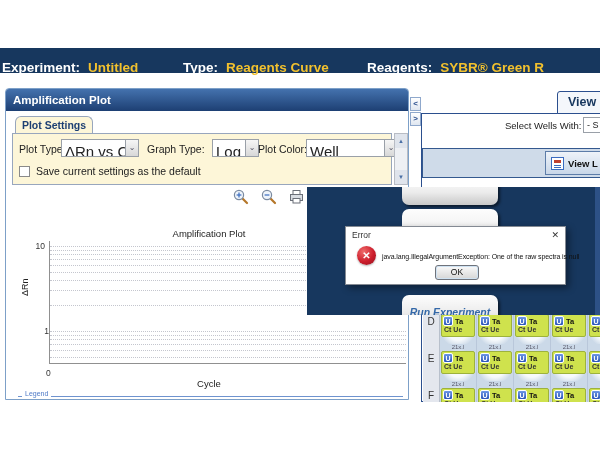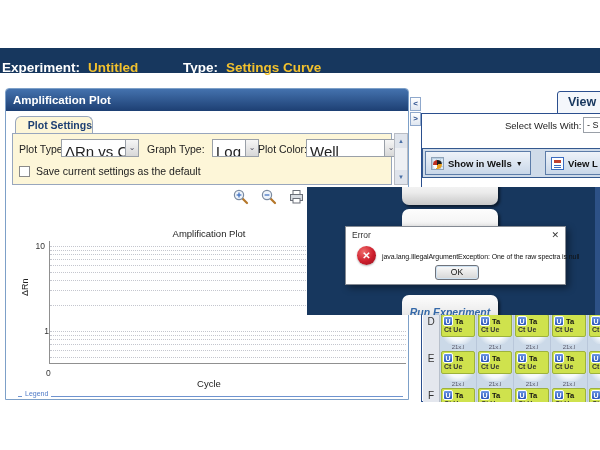--- a/index.html
+++ b/index.html
@@ -14,21 +14,21 @@
   .tb-label{ color:#ffffff; } .tb-value{ color:#f2c12e; }
 
   
   .left-panel { position:absolute; left:5px; top:88px; width:404px; height:312px;
                 background:#fff; border:1px solid #7da0c8; border-radius:4px 4px 0 0; }
   .lp-header { position:absolute; left:0; top:0; right:0; height:22px;
                background:linear-gradient(#4472ae,#1d3f73); color:#fff; font-size:11.5px;
                font-weight:bold; line-height:22px; padding-left:7px; border-radius:3px 3px 0 0; }
   .ps-tab { position:absolute; left:9px; top:27px; width:78px; height:26px; background:#fdf6d8;
             border:1px solid #98a6bd; border-bottom:none; border-radius:6px 6px 0 0;
-            color:#1d3f73; font-size:10.5px; font-weight:bold; text-align:right; line-height:17px; }
+            color:#1d3f73; font-size:10.5px; font-weight:bold; text-align:center; line-height:17px; }
   .ps-body { position:absolute; left:6px; top:44px; width:380px; height:52px;
              background:#fdf6d8; border:1px solid #98a6bd; }
   .ps-lbl { position:absolute; top:9px; font-size:10.5px; color:#222; white-space:nowrap; }
   .dd { position:absolute; top:5px; height:18px; background:#fff; border:1px solid #9aa0a8;
         font-size:15px; color:#222; overflow:hidden; white-space:nowrap; }
   .dd .txt { display:inline-block; padding:3px 0 0 3px; }
   .dd .dbtn { position:absolute; right:0; top:0; width:13px; height:100%;
               background:linear-gradient(#f6f6f6,#d8d8d8); border-left:1px solid #9aa0a8;
               color:#556; font-size:8px; text-align:center; line-height:16px; }
   .dd .dbtn::after{ content:"⌄"; }
@@ -157,21 +157,25 @@
 
 <div class="screen">
 
   <div class="topbar">
     <div class="tb-g g1">
       <span class="tb-label">Experiment:</span>
       <span class="tb-value">Untitled</span>
     </div>
     <div class="tb-g g2">
       <span class="tb-label">Type:</span>
-      <span class="tb-value">Settings Curve</span>
+      <span class="tb-value">Reagents Curve</span>
+    </div>
+    <div class="tb-g g3">
+      <span class="tb-label">Reagents:</span>
+      <span class="tb-value">SYBR® Green R</span>
     </div>
   </div>
 
   <div class="left-panel">
     <div class="lp-header">Amplification Plot</div>
 
     <div class="ps-tab">Plot Settings</div>
     <div class="ps-body">
       <span class="ps-lbl" style="left:6px">Plot Type:</span>
       <div class="dd" style="left:48px;width:78px">
@@ -249,27 +253,20 @@
   <div class="split-btn sp2">&gt;</div>
 
   <div class="right-panel">
     <div class="rp-frame"></div>
     <div class="tab t2">View</div>
 
     <span class="sw-lbl">Select Wells With:</span>
     <div class="sw-dd">- S</div>
 
     <div class="rp-toolbar">
-      <div class="twb twb1">
-        <span class="well-icon">
-            <span class="dot"></span>
-          </span>
-        <span>Show in Wells</span>
-        <span class="arrow">▼</span>
-      </div>
       <div class="twb twb2">
         <span class="table-icon"></span>
         <span>View L</span>
       </div>
     </div>
 
     <div class="plate-grid">
         <div class="prow">
           <div class="rlabel">D</div>
           <div class="wcell">

